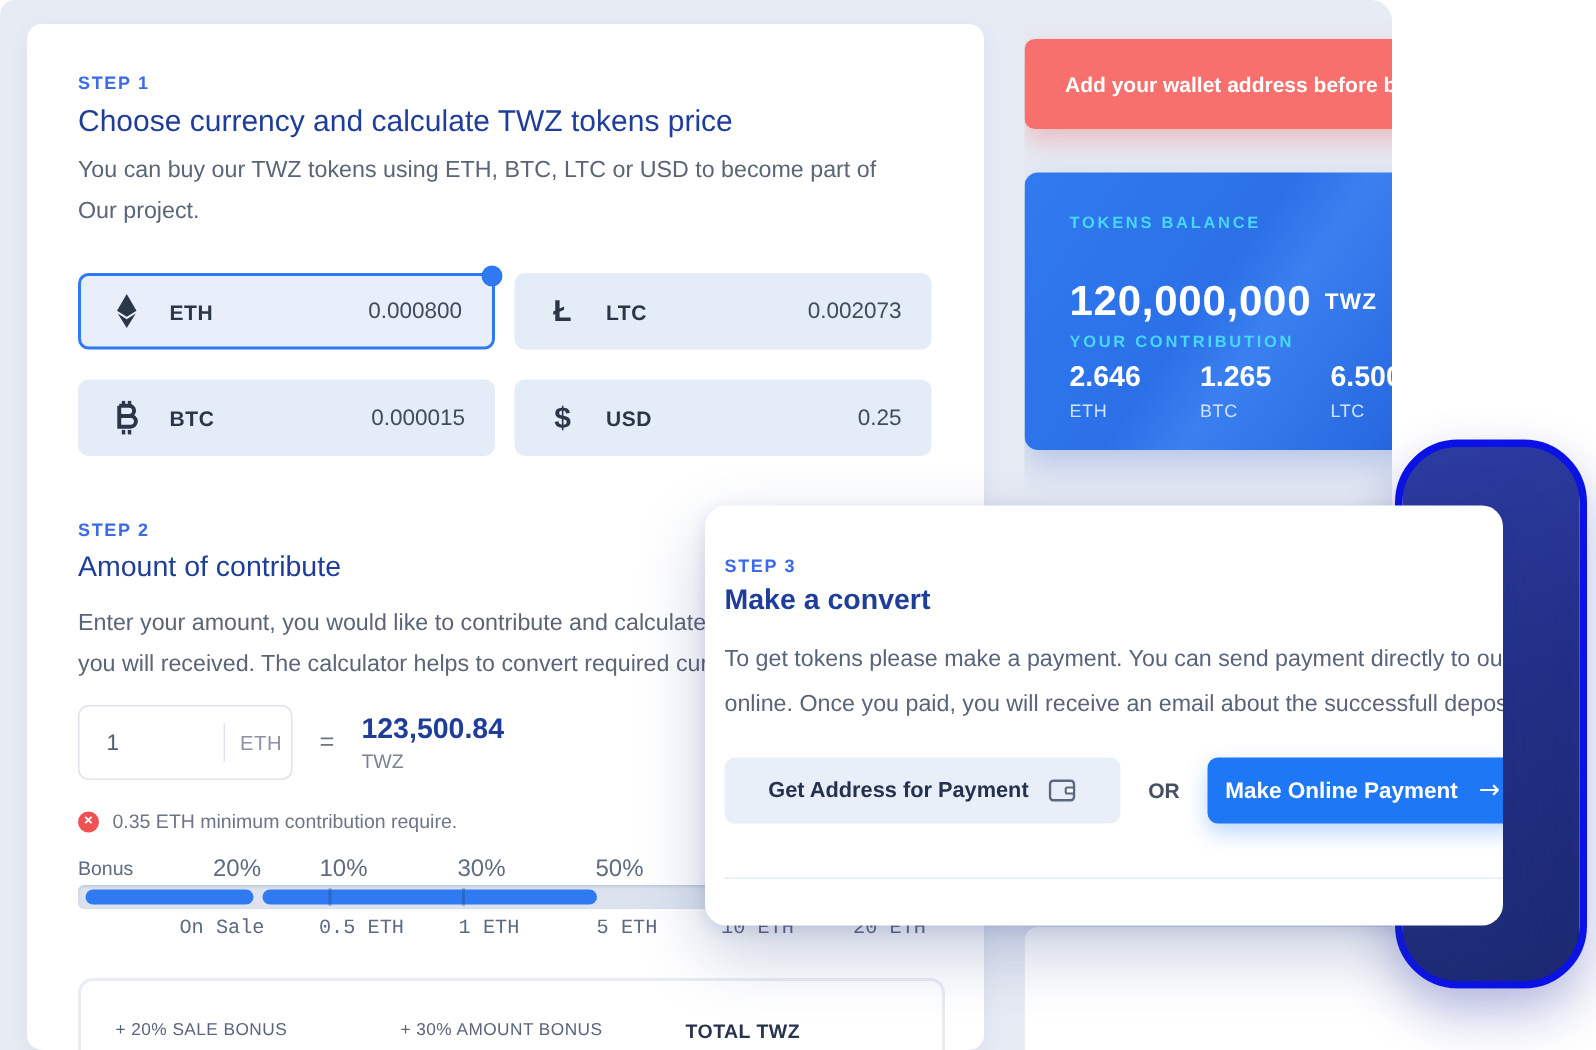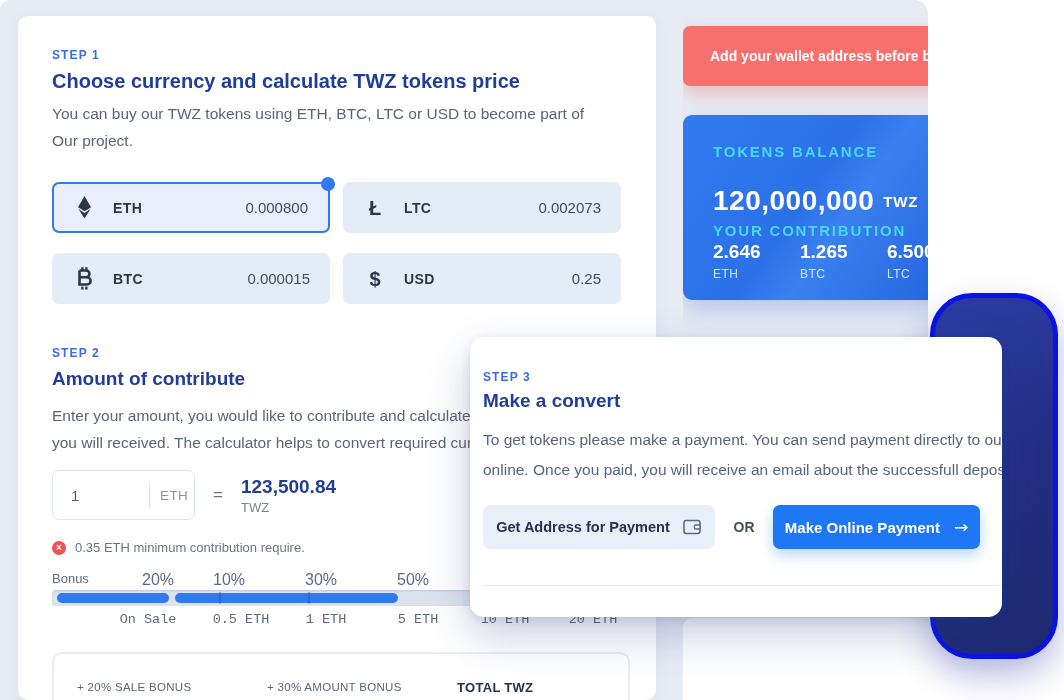--- a/index.html
+++ b/index.html
@@ -10,21 +10,21 @@
   
   .app-bg { position:absolute; left:0; top:0; width:928px; height:700px;
             background:#e7ebf4; border-radius:10px 14px 0 0; }
 
   
   .main-card { position:absolute; left:18px; top:16px; width:638px; height:684px;
                background:#ffffff; border-radius:10px; overflow:hidden;
                box-shadow:0 4px 14px rgba(60,80,130,.07); }
   .step-label { position:absolute; left:34px; font-size:12px; font-weight:bold;
                 letter-spacing:1.1px; color:#3b6be6; }
-  .h-title { position:absolute; left:34px; font-size:20px; font-weight:bold; color:#1f3d99; }
+  .h-title { position:absolute; left:34px; font-size:20px; font-weight:normal; color:#1f3d99; }
   .para { position:absolute; left:34px; font-size:15.5px; line-height:27px; color:#5a6577; }
   .nowrap { white-space:nowrap; overflow:hidden; }
 
   
   .cur-card { position:absolute; width:278px; height:51px; background:#e4ecf8;
               border-radius:7px; display:flex; align-items:center; cursor:pointer; }
   .cur-card.selected { background:#e8effb; border:2px solid #2f7af2; }
   .cur-icon { width:24px; display:flex; justify-content:center; margin-left:20px; }
   .cur-card.selected .cur-icon { margin-left:18px; }
   .cur-glyph { font-size:20px; font-weight:bold; color:#2b3648; line-height:20px; }
@@ -69,21 +69,21 @@
 
   
   .right-col { position:absolute; left:683px; top:0; width:245px; height:700px; overflow:hidden; }
   .alert { position:absolute; left:0; top:26px; width:272px; height:60px; border-radius:7px;
            background:#f7706d; box-shadow:0 8px 18px rgba(244,100,100,.35);
            display:flex; align-items:center; cursor:pointer; }
   .alert-text { padding-left:27px; font-size:14px; font-weight:bold; color:#ffffff; white-space:nowrap; }
   .tokens-card { position:absolute; left:0; top:115px; width:272px; height:185px; border-radius:9px;
                  background:linear-gradient(125deg,#317aef 0%,#2b70e7 45%,#3a80f0 58%,#2262db 100%);
                  box-shadow:0 10px 22px rgba(40,90,200,.25); }
-  .cyan-label { position:absolute; left:30px; font-size:15px; font-weight:bold;
+  .cyan-label { position:absolute; left:30px; font-size:11px; font-weight:bold;
                 letter-spacing:1.8px; color:#49d7f6; }
   .balance-row { position:absolute; left:30px; top:70px; display:flex; align-items:center; gap:9px; }
   .balance-num { font-size:28px; font-weight:bold; color:#ffffff; letter-spacing:.5px; }
   .balance-unit { font-size:15px; font-weight:bold; color:#ffffff; letter-spacing:.8px; }
   .contrib-row { position:absolute; left:30px; top:126px; display:flex; }
   .contrib-col { width:87px; }
   .contrib-val { font-size:19px; font-weight:bold; color:#ffffff; }
   .contrib-unit { font-size:12px; color:#cfe4ff; margin-top:4px; letter-spacing:.4px; }
   .progress-card { position:absolute; left:0; top:618px; width:272px; height:120px;
                    background:#ffffff; border-radius:9px; box-shadow:0 4px 14px rgba(60,80,130,.08); }
@@ -96,21 +96,21 @@
                    box-shadow:0 16px 34px rgba(15,25,150,.30); }
   .popup { position:absolute; left:470px; top:337px; width:532px; height:280px;
            background:#ffffff; border-radius:14px; overflow:hidden;
            box-shadow:0 18px 44px rgba(40,60,130,.26), 0 3px 10px rgba(40,60,130,.12); }
   .popup .step-label { left:13px; top:33px; }
   .popup-title { position:absolute; left:13px; top:53px; font-size:19px; font-weight:bold; color:#1f3d99; }
   .popup-para { position:absolute; left:13px; top:88px; width:519px; font-size:15.5px;
                 line-height:30px; color:#59647a; }
   .popup-para div { white-space:nowrap; overflow:hidden; }
   .pay-row { position:absolute; left:13px; top:168px; display:flex; align-items:center; }
-  .btn-address { width:232px; height:44px; background:#e9eff9; border:0; border-radius:7px;
+  .btn-address { width:264px; height:44px; background:#e9eff9; border:0; border-radius:7px;
                  display:flex; align-items:center; justify-content:center; gap:13px;
                  font-family:"Liberation Sans", sans-serif; font-size:14.5px; font-weight:bold;
                  color:#25314d; cursor:pointer; }
   .or-text { width:58px; text-align:center; font-size:14px; font-weight:bold; color:#444f63; }
   .btn-online { width:207px; height:44px; background:#1e78f5; border:0; border-radius:7px;
                 display:flex; align-items:center; justify-content:center; gap:14px;
                 font-family:"Liberation Sans", sans-serif; font-size:15px; font-weight:bold;
                 color:#ffffff; cursor:pointer; box-shadow:0 6px 14px rgba(30,120,245,.3); }
   .arrow-glyph { font-family:"DejaVu Sans", sans-serif; font-size:17px; font-weight:normal; }
   .popup-divider { position:absolute; left:13px; right:0; top:248px; height:1px; background:#e6ebf3; }

